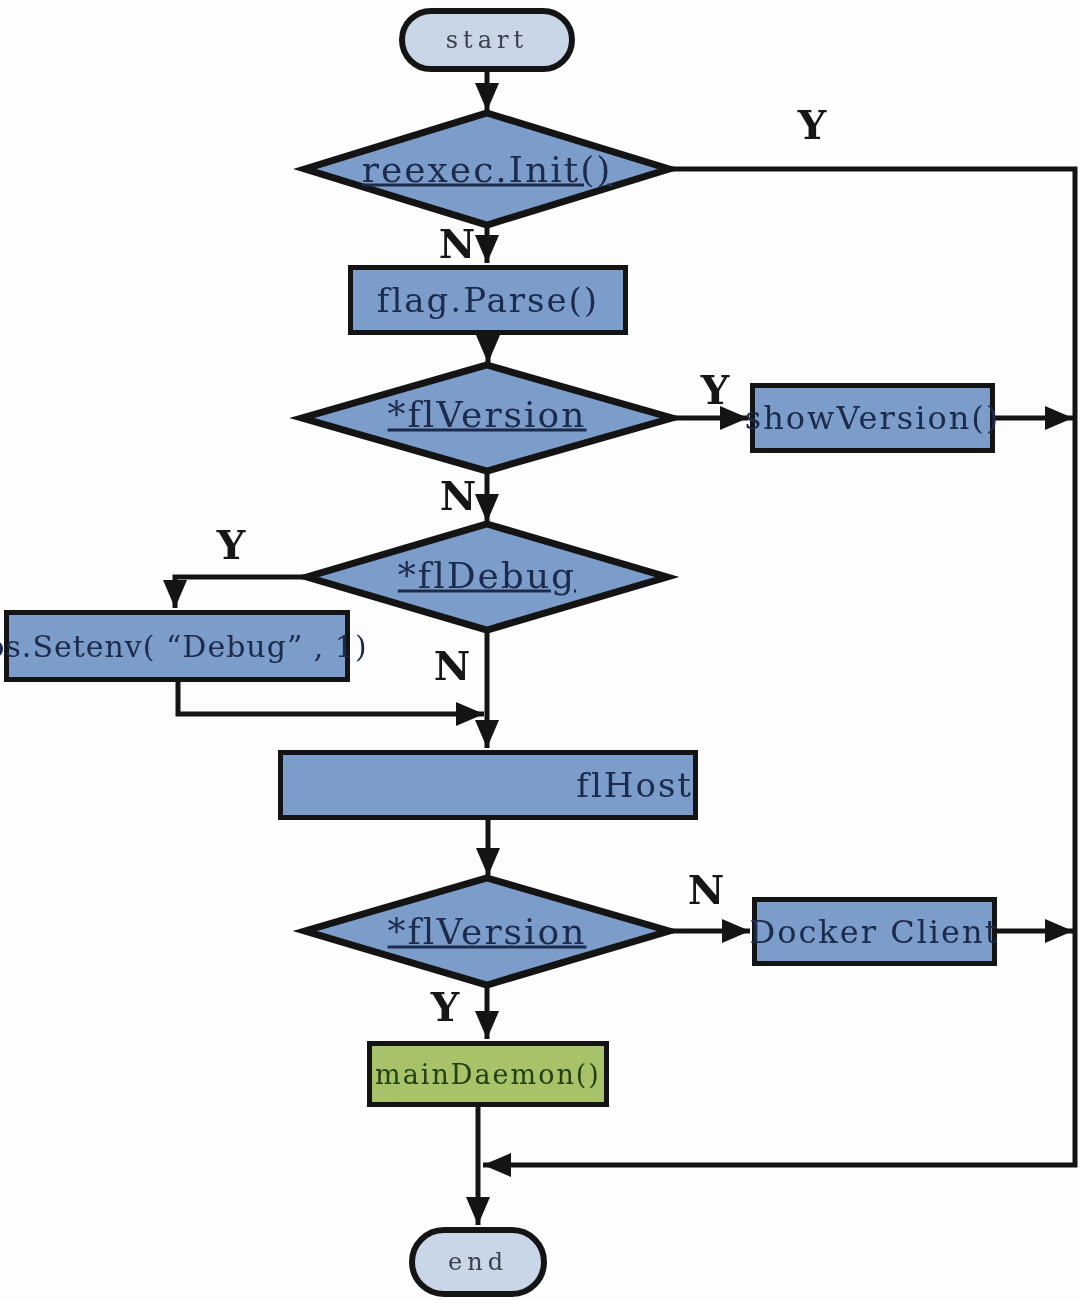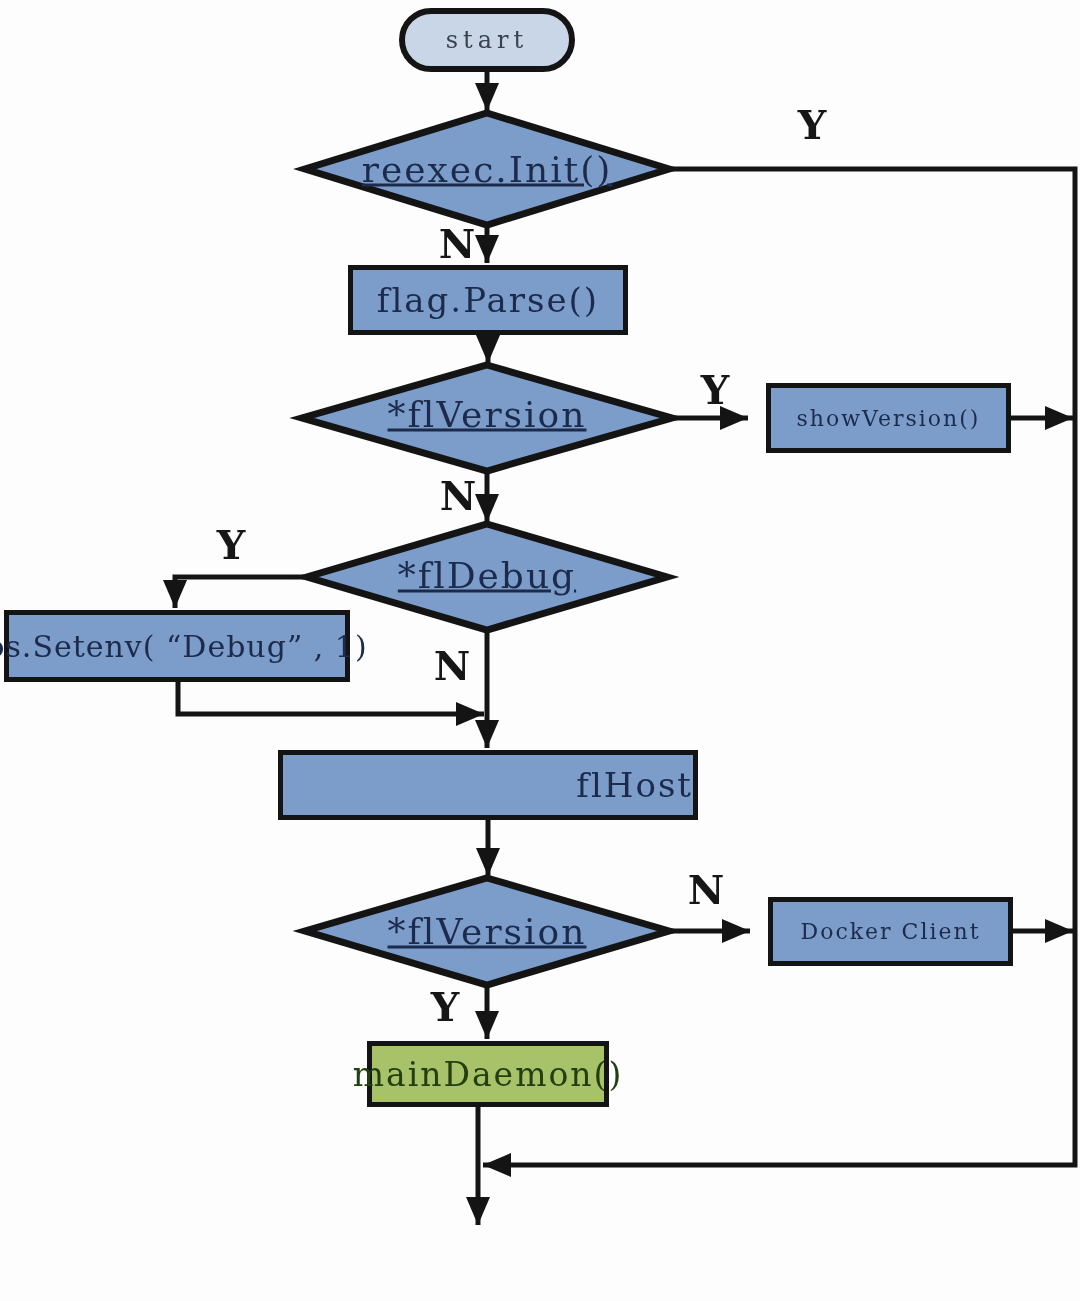--- a/index.html
+++ b/index.html
@@ -15,23 +15,23 @@
   svg.layer{position:absolute;left:0;top:0;}
   .edge{fill:none;stroke:var(--line);stroke-width:5;stroke-linejoin:miter;}
   .decision{fill:var(--node-fill);stroke:var(--line);stroke-width:7;stroke-linejoin:miter;}
   .node{
     position:absolute; box-sizing:border-box; display:flex; align-items:center; justify-content:center;
     background:var(--node-fill); border:5px solid var(--line);
     color:var(--node-text); font-size:34px; letter-spacing:2px; white-space:nowrap;
   }
   .pill{border-radius:40px; background:var(--terminator-fill); color:var(--terminator-text);
         border-width:6px; font-size:24px; letter-spacing:5px;}
-  .green{background:var(--highlight-fill); color:var(--highlight-text); font-size:33px;}
+  .green{background:var(--highlight-fill); color:var(--highlight-text); font-size:27px;}
   .small{font-size:30px; letter-spacing:1px;}
-  .mid{font-size:22px;margin-left:16px;}
+  .mid{font-size:32px;}
   .dlabel{
     position:absolute; display:flex; align-items:center; justify-content:center;
     color:var(--node-text); font-size:36px; letter-spacing:2px; white-space:nowrap;
     transform:translate(-50%,-50%);
     text-decoration:underline;
   }
   .elabel{
     position:absolute; transform:translate(-50%,-50%);
     color:#161616; font-size:40px; font-weight:bold; white-space:nowrap;
   }
@@ -66,20 +66,23 @@
 
     <polygon class="decision" points="487,113 669,169 487,225 305,169"></polygon>
     <polygon class="decision" points="487,365 672,418 487,471 302,418"></polygon>
     <polygon class="decision" points="487,524 667,577 487,630 307,577"></polygon>
     <polygon class="decision" points="487,878 669,931 487,985 305,931"></polygon>
   </svg>
 
   <div class="node pill" style="left:399px;top:8px;width:176px;height:64px;">
     <span>start</span>
   </div>
+  <div class="node pill" style="left:409px;top:1227px;width:138px;height:70px;">
+    <span>end</span>
+  </div>
 
   <div class="node" style="left:348px;top:265px;width:280px;height:70px;">
     <span>flag.Parse()</span>
   </div>
   <div class="node mid" style="left:750px;top:383px;width:245px;height:70px;">
     <span>showVersion()</span>
   </div>
   <div class="node small" style="left:4px;top:610px;width:346px;height:72px;">
     <span>os.Setenv( “Debug” , 1)</span>
   </div>

